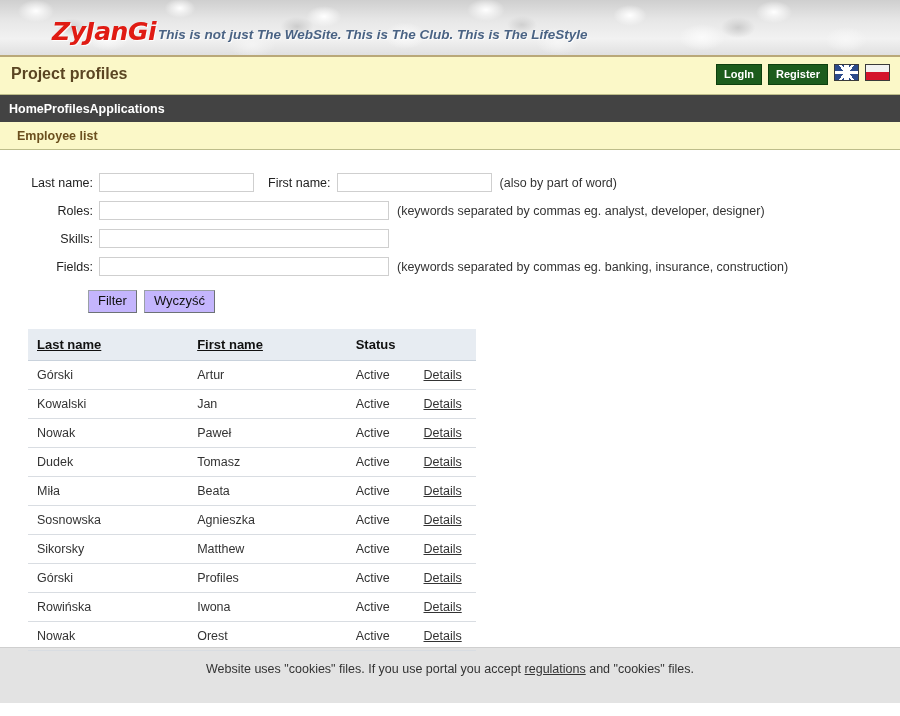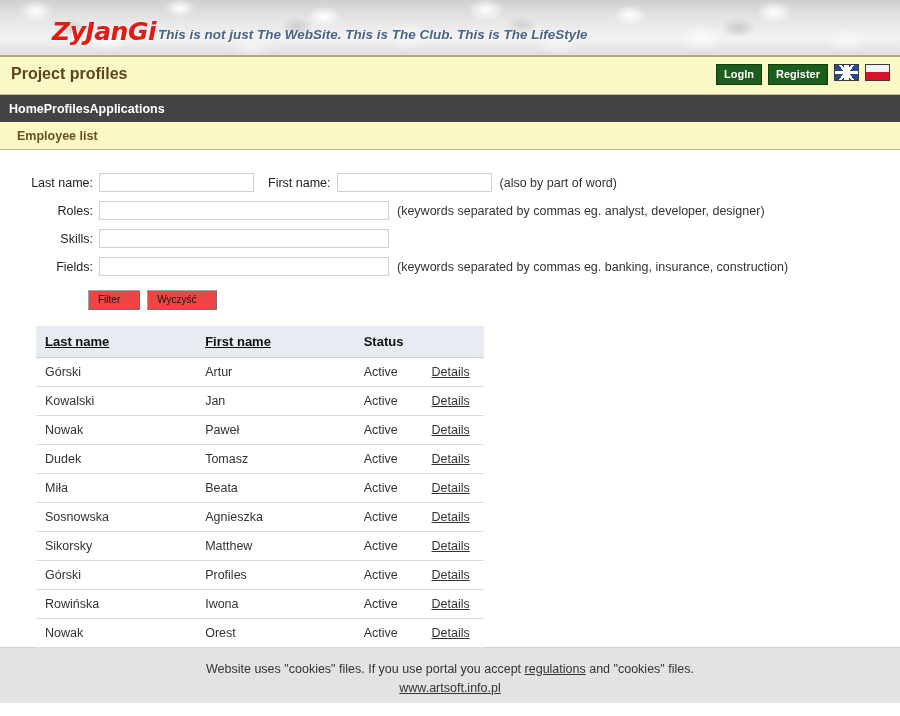--- a/index.html
+++ b/index.html
@@ -204,36 +204,36 @@
     padding: 0 6px 0 14px;
     font-size: 12.5px;
   }
   .btn-row {
     display: flex;
     gap: 7px;
     padding-left: 88px;
     margin-top: 14px;
   }
   .btn {
-    background: #ef4444;
+    background: #c4b5fd;
     border: 1px solid #9aa0a6;
     border-right-color: #6d7276;
     border-bottom-color: #6d7276;
     font-family: "Liberation Sans", sans-serif;
-    font-size: 10px;
-    padding: 3px 19px 4px 9px;
+    font-size: 13px;
+    padding: 3px 9px 4px 9px;
     color: #111;
     cursor: pointer;
     line-height: 1.1;
   }
 
   
   .tbl-wrap {
     margin-top: 16px;
-    padding-left: 36px;
+    padding-left: 28px;
   }
   table.emp {
     border-collapse: collapse;
     width: 448px;
     font-size: 12.5px;
   }
   table.emp th {
     background: #e7ecf2;
     text-align: left;
     font-weight: bold;
@@ -444,16 +444,13 @@
   </div>
 
 </div>
 
 <div class="footer">
   <div>
     <span>Website uses "cookies" files. If you use portal you accept</span>
     <a>regulations</a>
     <span>and "cookies" files.</span>
   </div>
-  <div class="footer-line2">
-    <a>www.artsoft.info.pl</a>
-  </div>
 </div>
 
 </body></html>

